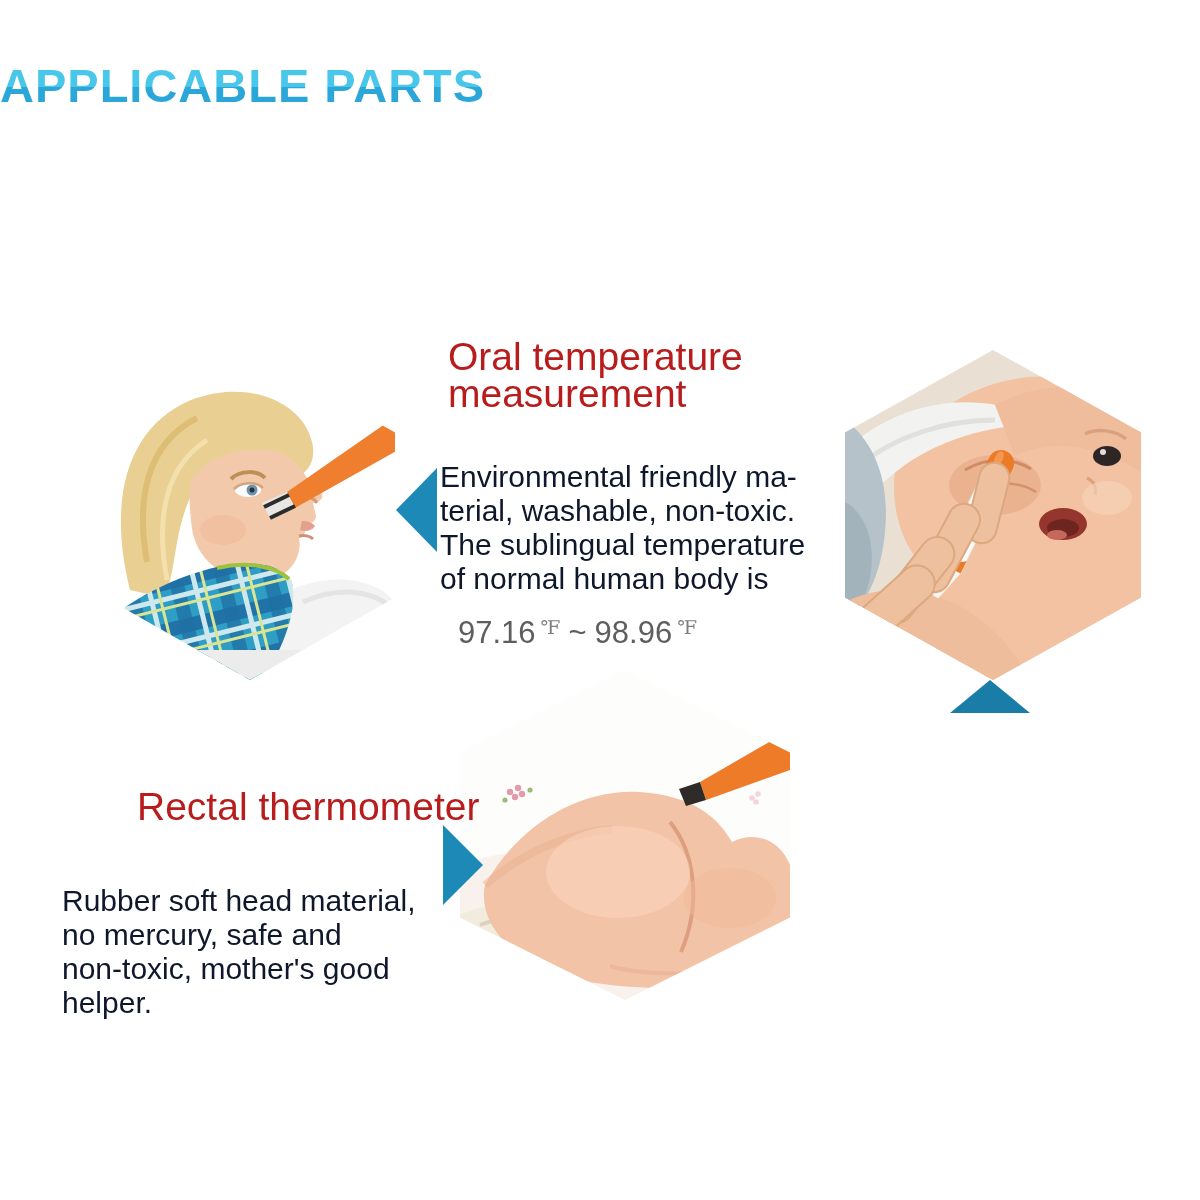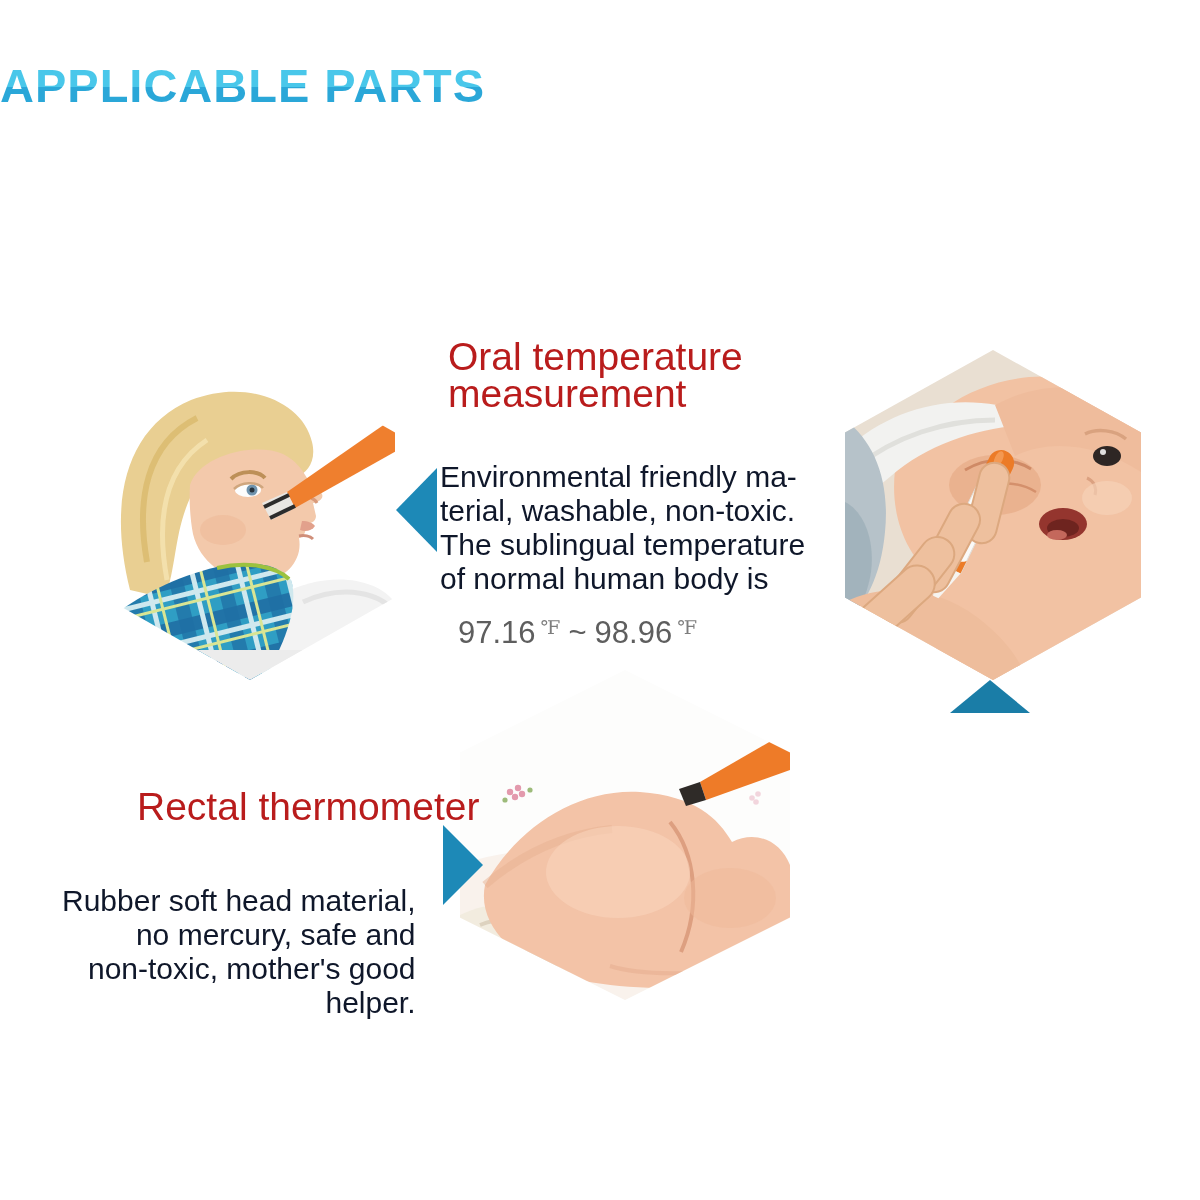--- a/index.html
+++ b/index.html
@@ -50,21 +50,21 @@
     left:443px;top:825px;width:40px;height:80px;background:#1d89b7;
     clip-path:polygon(0 0,100% 50%,0 100%);
   }
   .arrow-up{
     left:950px;top:680px;width:80px;height:33px;background:#1a7da7;
     clip-path:polygon(50% 0,100% 100%,0 100%);
   }
   .pos-oral-heading{left:448px;top:318px;}
   .pos-oral-body{left:440px;top:460px;}
   .pos-rectal-heading{left:137px;top:768px;}
-  .pos-rectal-body{left:62px;top:884px;text-align:right;}
+  .pos-rectal-body{left:62px;top:884px;}
   .pos-armpit-heading{left:802px;top:738px;line-height:39px;}
   .pos-armpit-body{left:795px;top:866px;}
   .hex-oral{left:105px;top:350px;width:290px;height:330px;}
   .hex-armpit{left:845px;top:350px;width:296px;height:330px;}
   .hex-rectal{left:460px;top:670px;width:330px;height:330px;}
 </style>
 </head>
 <body>
 
 <div class="canvas">

